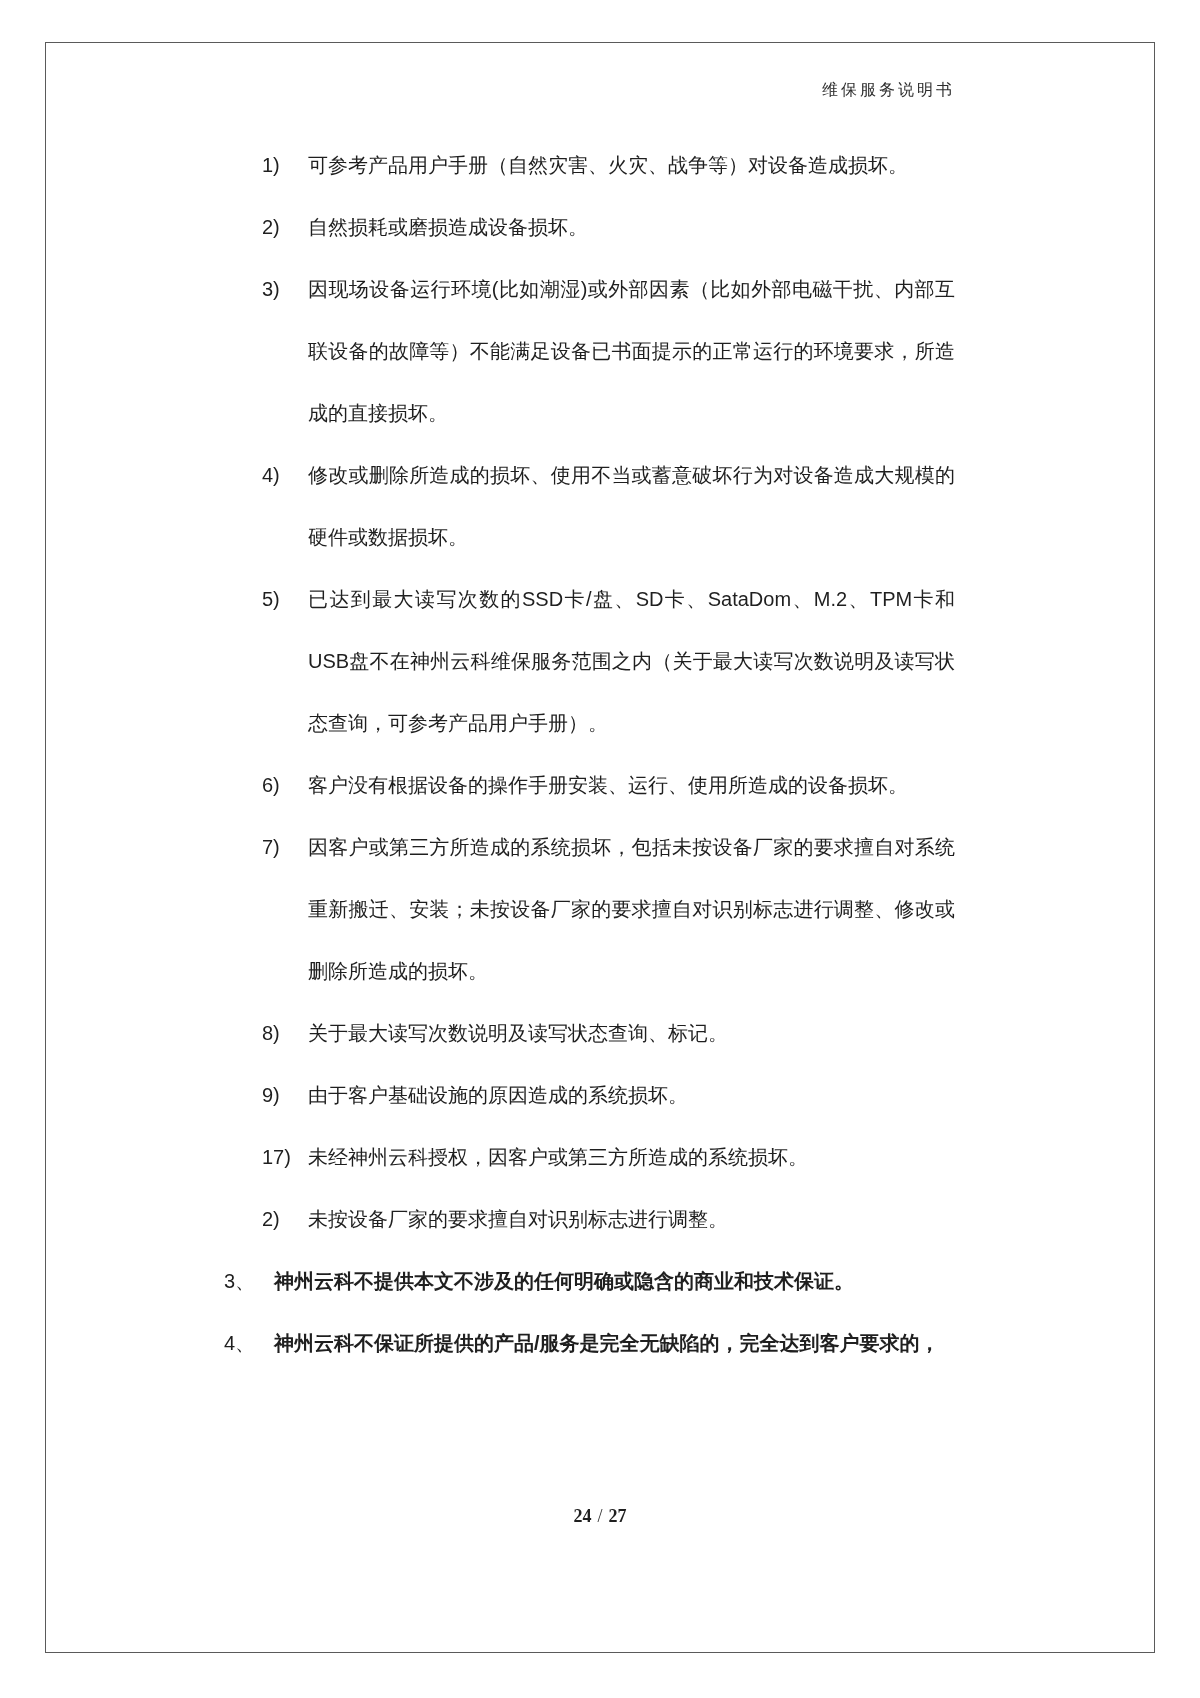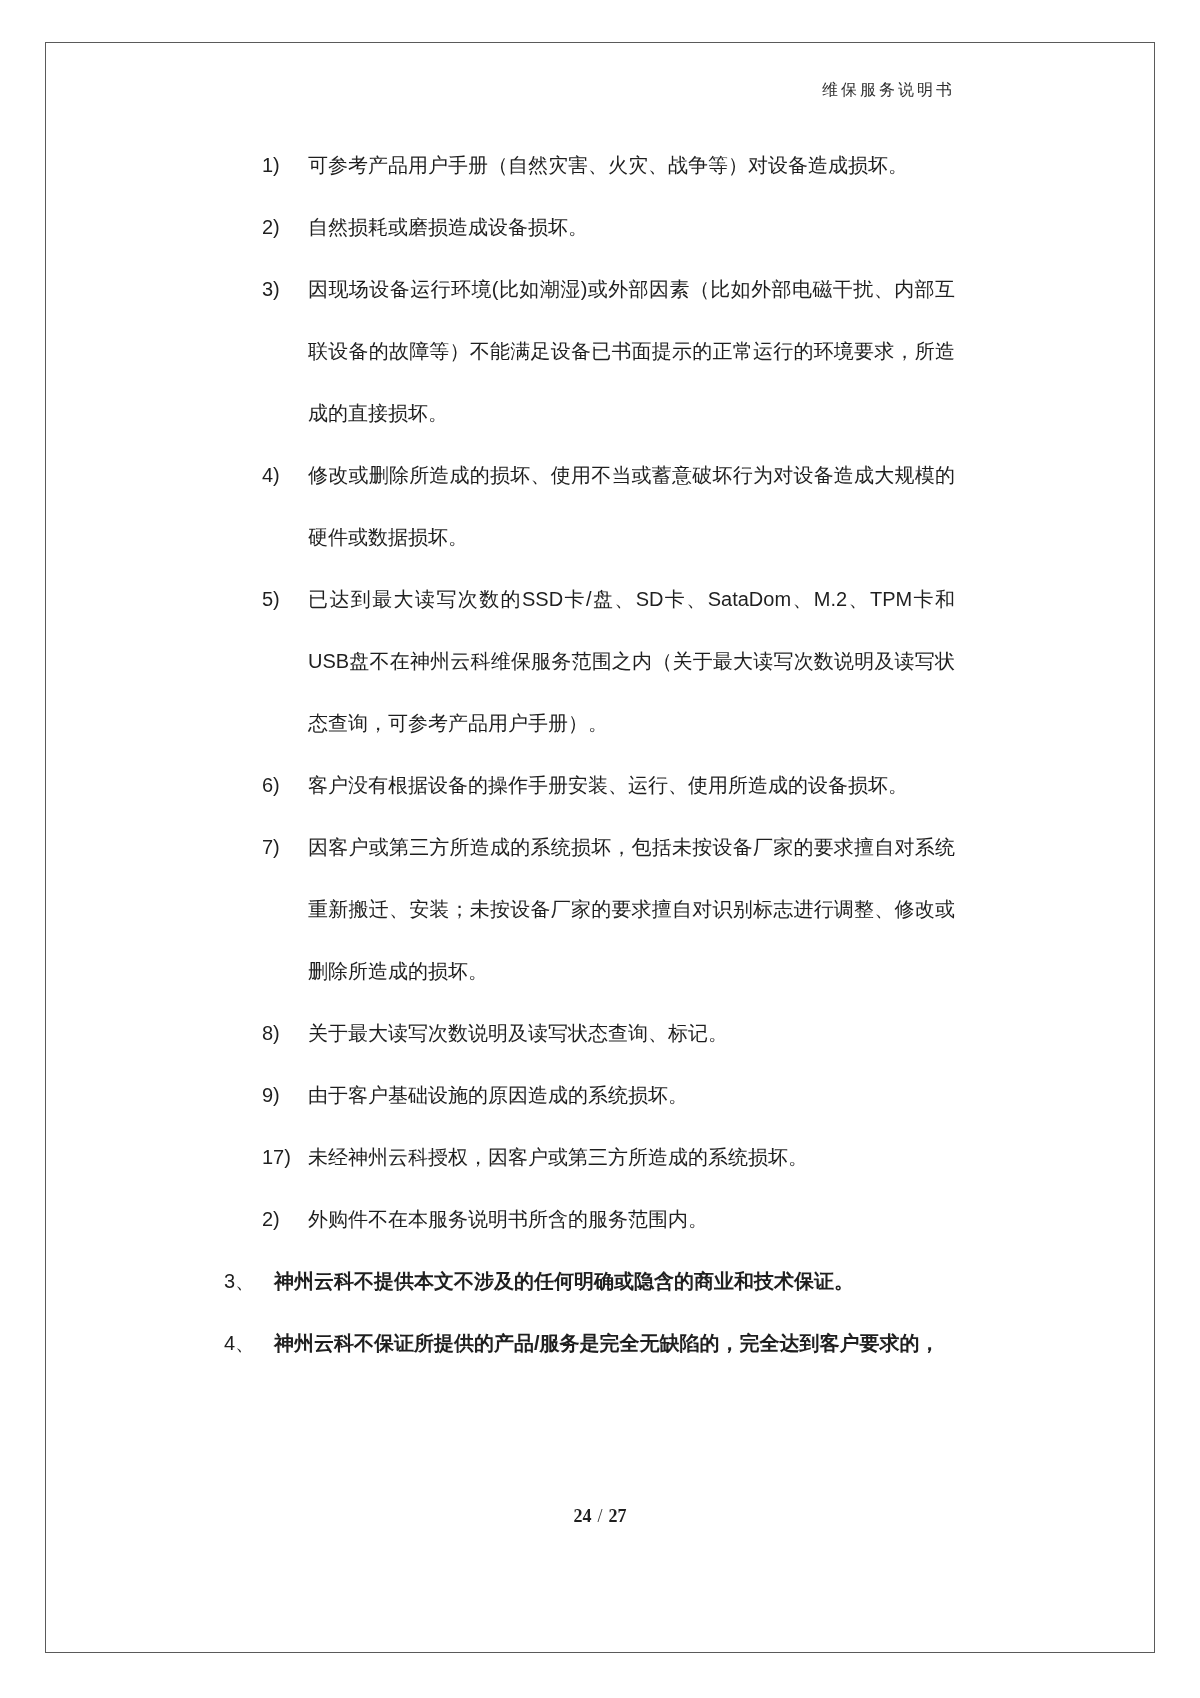--- a/index.html
+++ b/index.html
@@ -125,21 +125,21 @@
       <div class="sub-item">
         <span class="num">9)</span>
         <span class="txt">由于客户基础设施的原因造成的系统损坏。</span>
       </div>
       <div class="sub-item">
         <span class="num">17)</span>
         <span class="txt"> 未经神州云科授权，因客户或第三方所造成的系统损坏。</span>
       </div>
       <div class="sub-item">
         <span class="num">2)</span>
-        <span class="txt">外购件不在本服务说明书所含的服务范围内。</span>
+        <span class="txt">未按设备厂家的要求擅自对识别标志进行调整。</span>
       </div>
     </div>
 
     <div class="top-list">
       <div class="top-item">
         <span class="num">3、</span>
         <span class="txt">神州云科不提供本文不涉及的任何明确或隐含的商业和技术保证。</span>
       </div>
       <div class="top-item">
         <span class="num">4、</span>

